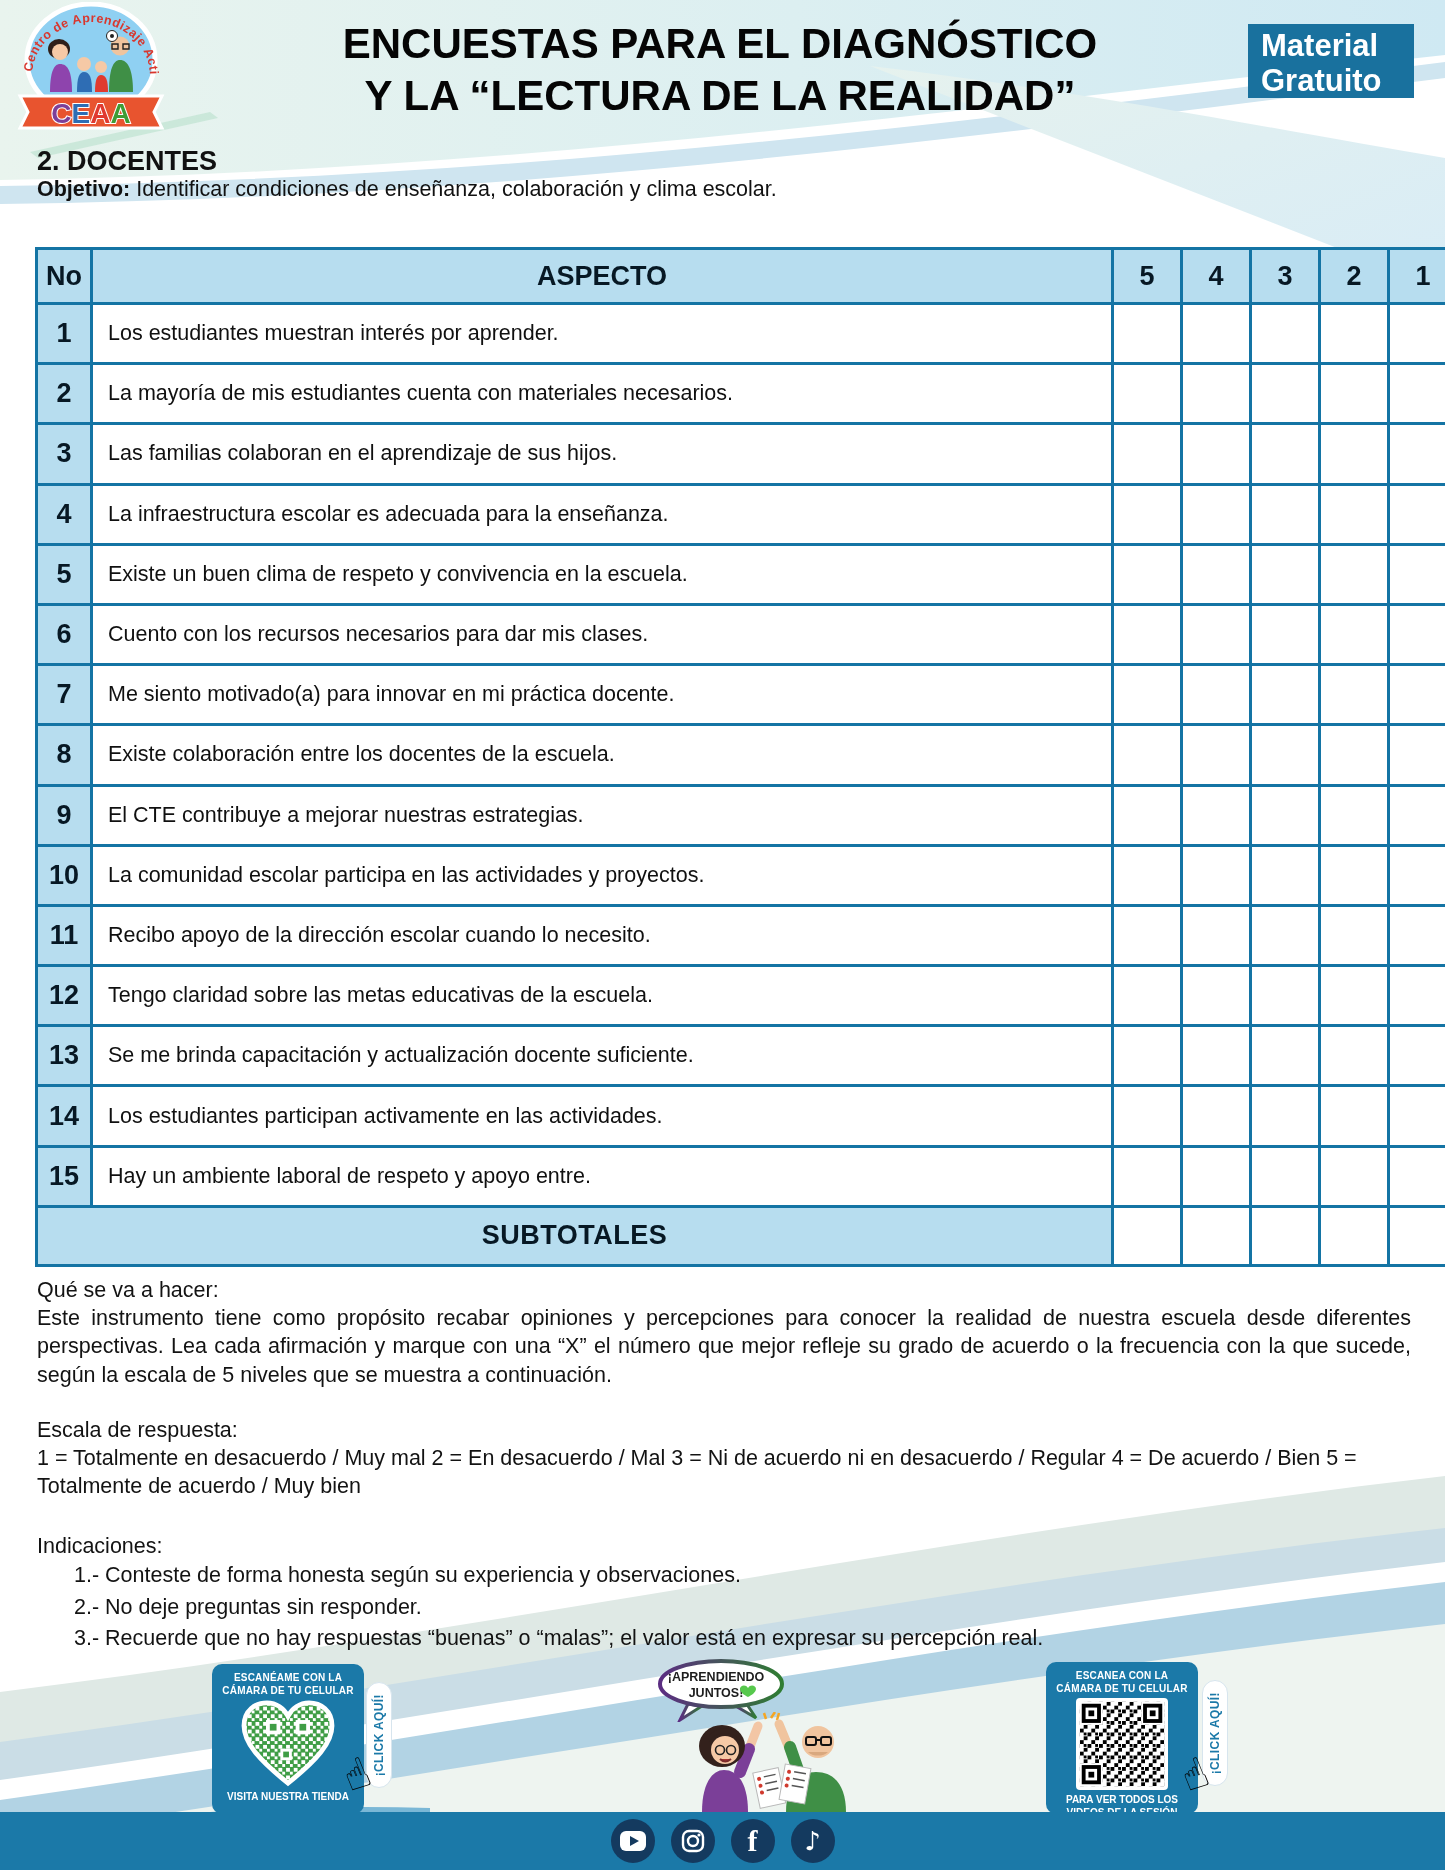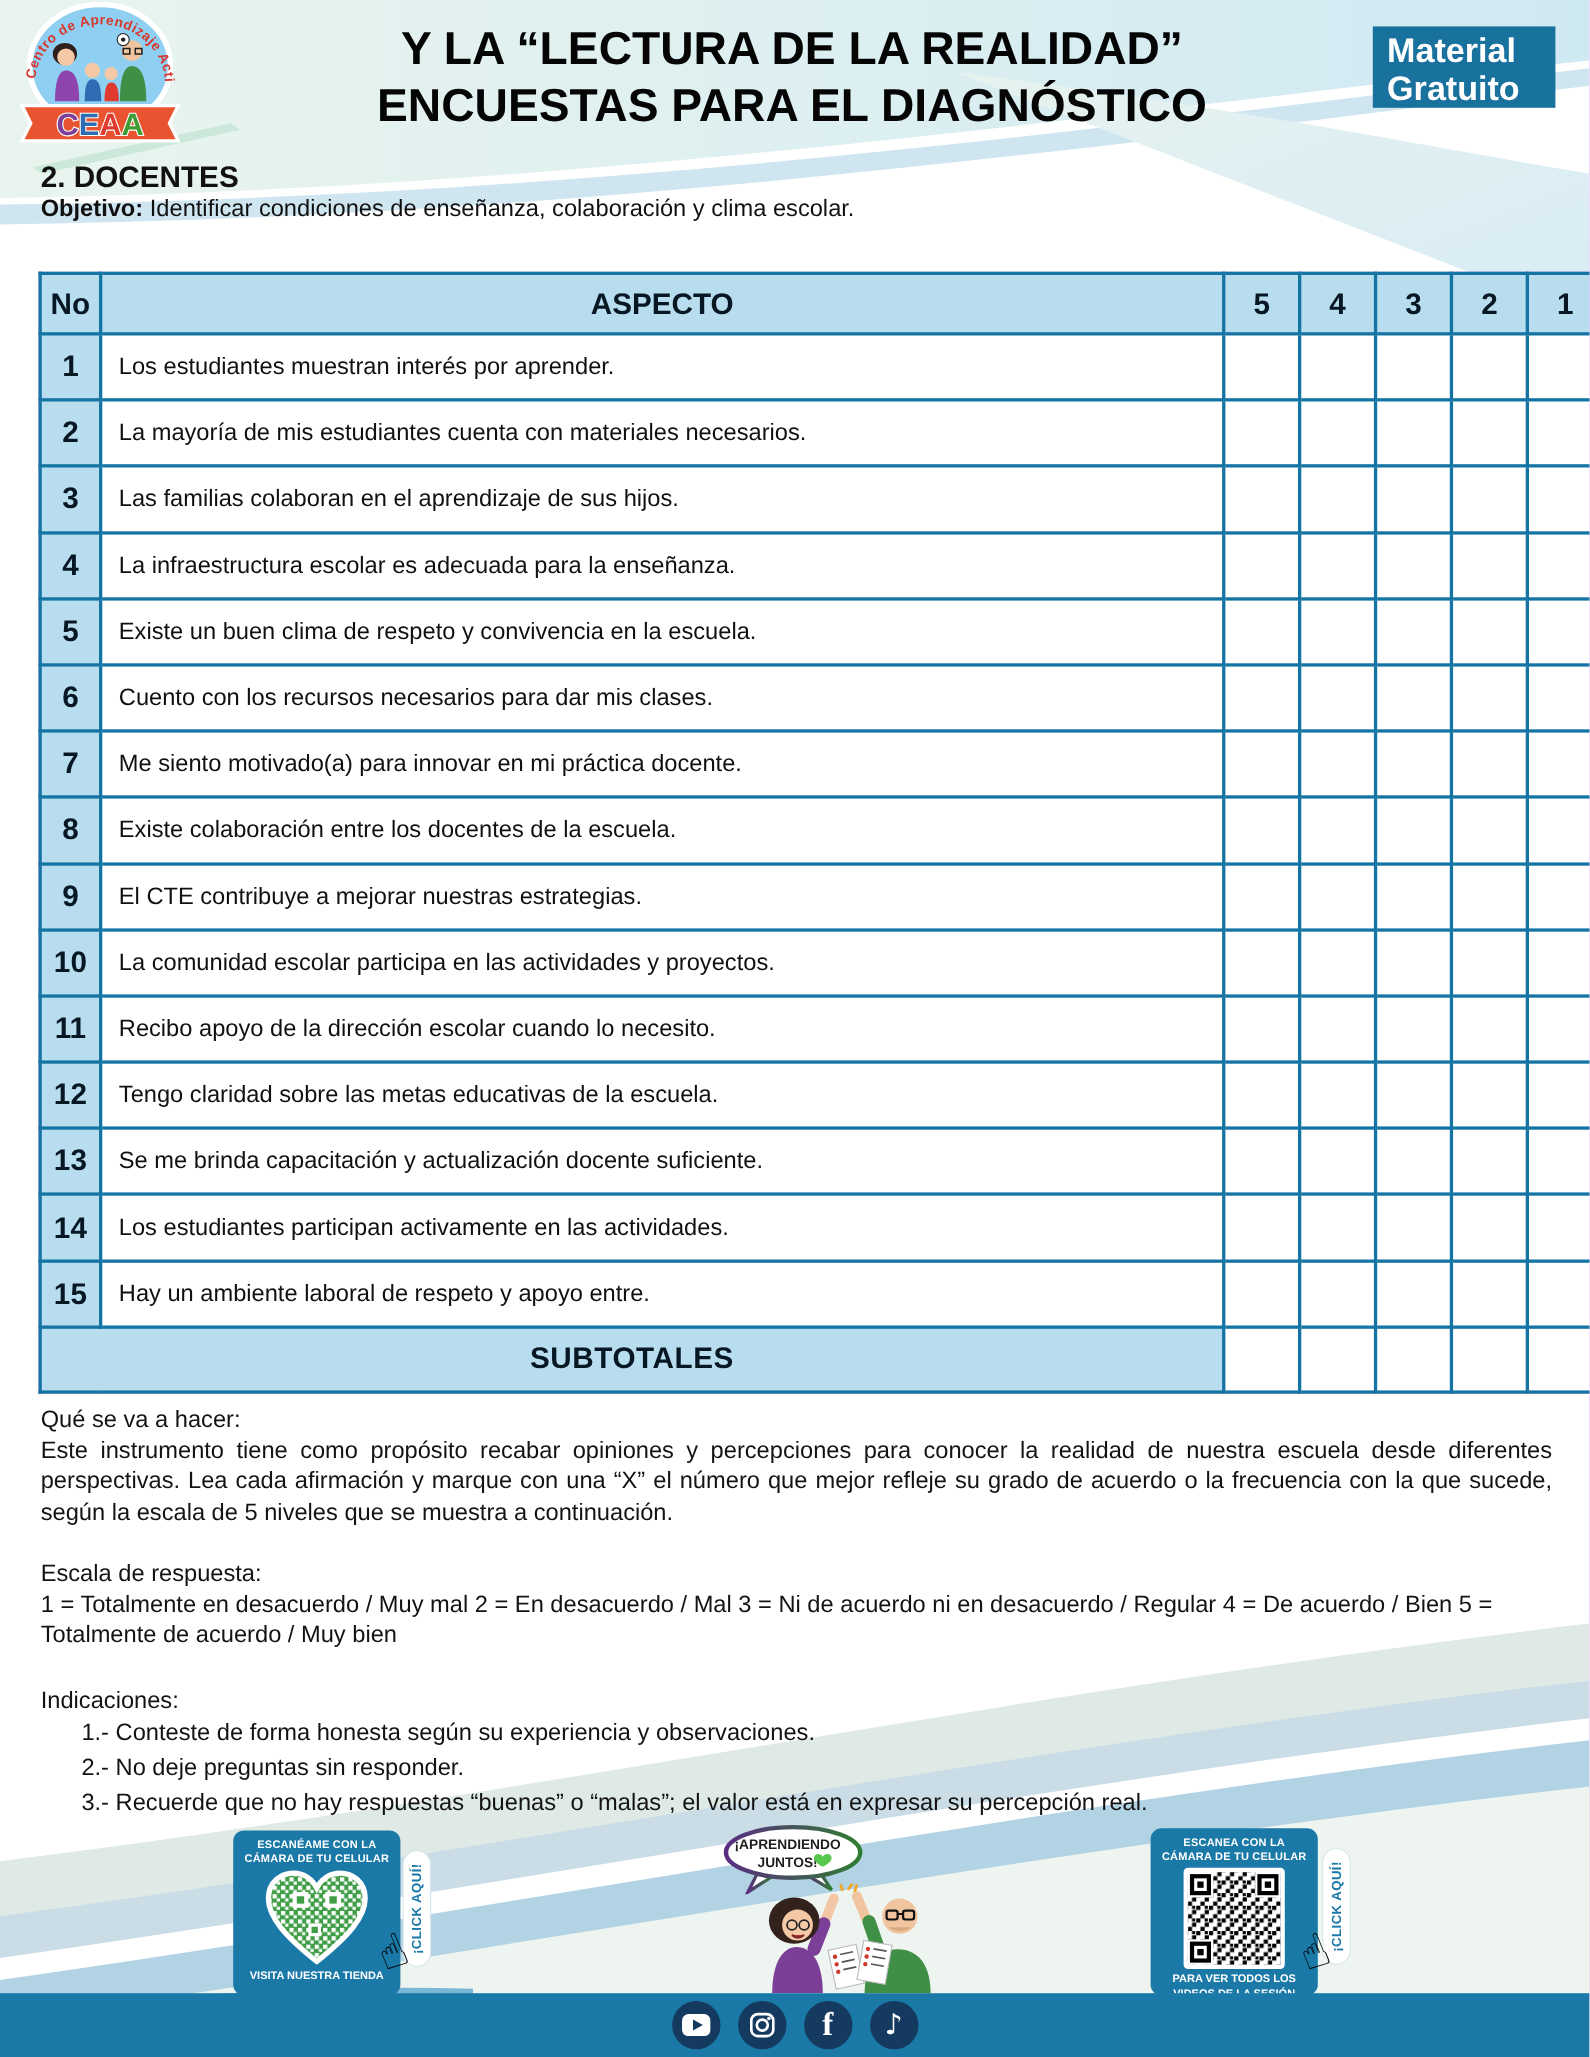--- a/index.html
+++ b/index.html
@@ -124,22 +124,22 @@
         <circle cx="100" cy="34" r="2" fill="#222"></circle>
     </g>
     <polygon points="8,94 150,94 142,110 150,126 8,126 16,110" fill="#e8542f" stroke="#ffffff" stroke-width="3"></polygon>
     <text x="79" y="121" text-anchor="middle" font-size="28" font-weight="800" style="paint-order:stroke" stroke="#ffffff" stroke-width="2">
       <tspan fill="#7d3f98">C</tspan><tspan fill="#2e6db4">E</tspan><tspan fill="#e03a2f">A</tspan><tspan fill="#3f9c35">A</tspan>
     </text>
   </svg>
 </div>
 
 <div class="title">
+  <div>ENCUESTAS PARA EL DIAGNÓSTICO</div>
   <div>Y LA “LECTURA DE LA REALIDAD”</div>
-  <div>ENCUESTAS PARA EL DIAGNÓSTICO</div>
 </div>
 <div class="badge">
   <div>Material</div>
   <div>Gratuito</div>
 </div>
 
 <div class="sec-heading">2. DOCENTES</div>
 <div class="objective">
   <b>Objetivo:</b>
   <span>Identificar condiciones de enseñanza, colaboración y clima escolar.</span>

